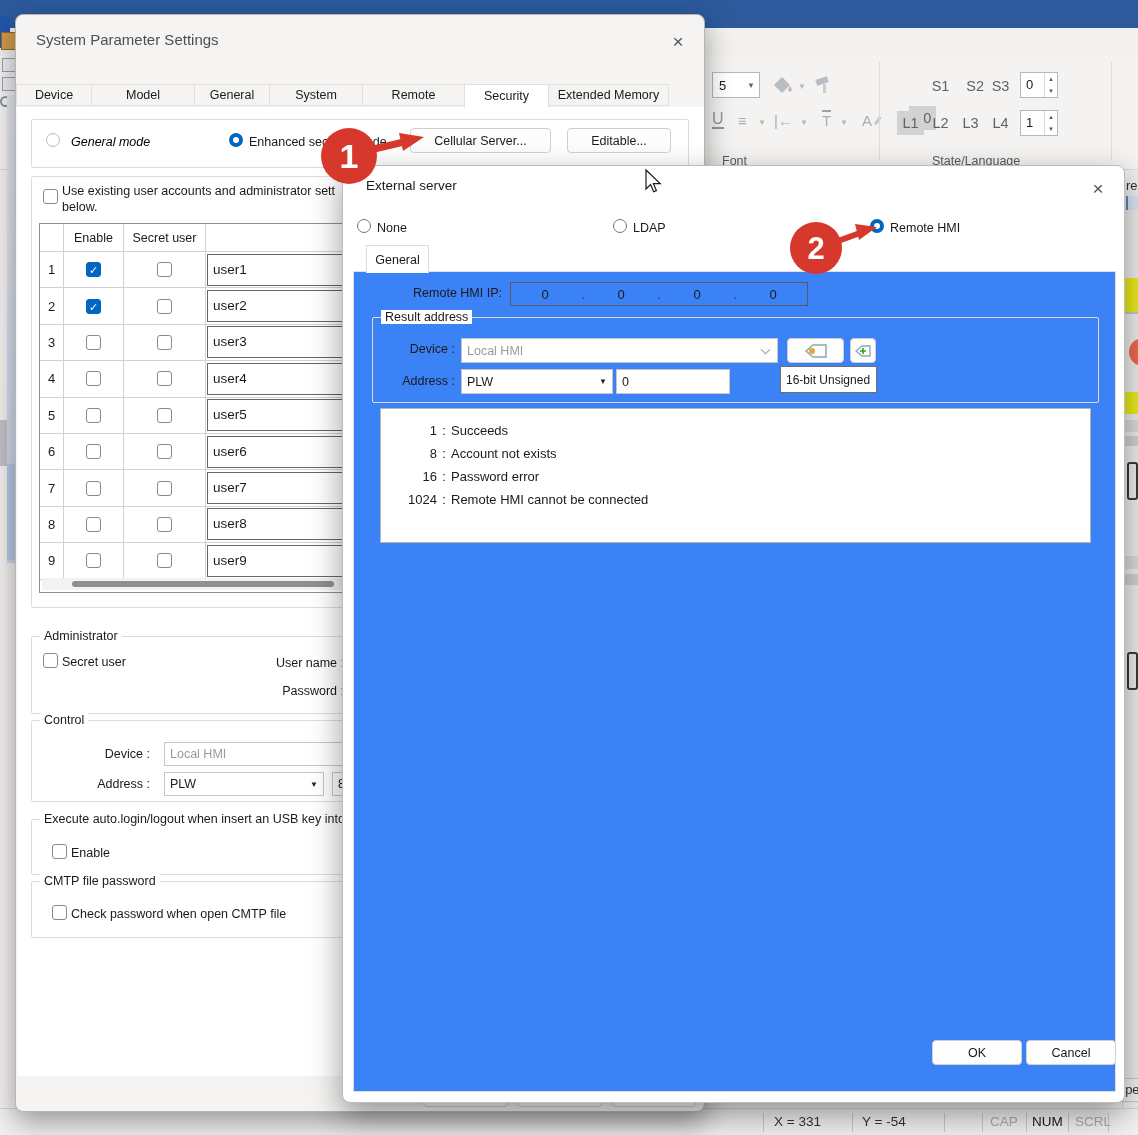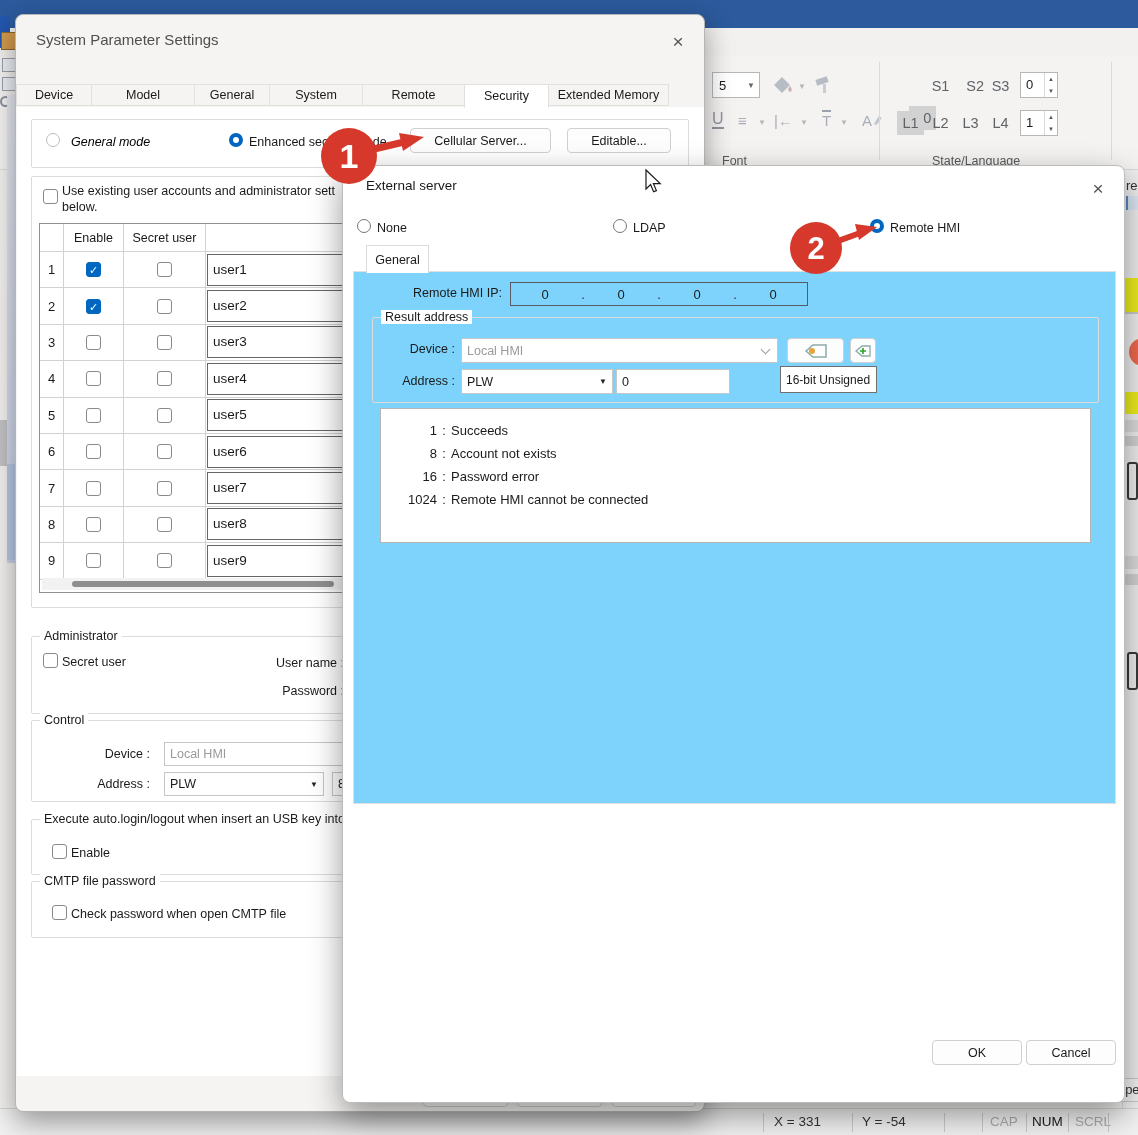--- a/index.html
+++ b/index.html
@@ -70,21 +70,21 @@
   .uname{border:1px solid #666;height:32px;line-height:30px;flex:1;margin:0 1px;padding-left:5px;font-size:13.5px;background:#fff;}
   .hscroll{position:absolute;left:2px;right:2px;bottom:2px;height:12px;background:#f2f2f2;}
   .hthumb{position:absolute;left:30px;top:3px;width:262px;height:6px;background:#8f8f8f;border-radius:3px;}
 
   
   .ext{position:absolute;left:342px;top:165px;width:783px;height:938px;background:#fff;
        border:1px solid #bcbcbc;border-radius:8px;box-shadow:0 12px 32px rgba(0,0,0,.40);z-index:20;overflow:hidden;}
   .ext-title{position:absolute;left:23px;top:12px;font-size:13.5px;color:#1a1a1a;}
   .ext-tab{position:absolute;left:23px;top:79px;width:63px;height:28px;background:#fff;border:1px solid #dcdcdc;border-bottom:none;
            display:flex;align-items:center;justify-content:center;z-index:2;}
-  .ext-panel{position:absolute;left:10px;top:105px;width:763px;height:533px;border:1px solid #e0e0e0;background:#7dd3fc;}
+  .ext-panel{position:absolute;left:10px;top:105px;width:763px;height:821px;border:1px solid #e0e0e0;background:#3b82f6;}
   .ipbox{position:absolute;left:156px;top:10px;width:298px;height:24px;border:1px solid #565b66;display:flex;align-items:center;}
   .ipbox span{flex:1;text-align:center;font-size:13px;}
   .ipbox .dot{flex:0 0 8px;color:#333;}
   .infobox{position:absolute;left:26px;top:136px;width:711px;height:135px;border:1px solid #b5b5b5;background:#fff;
            padding:10px 0 0 12px;font-size:13px;}
   .inforow{display:flex;line-height:23px;}
   .inforow .code{width:44px;text-align:right;}
   .inforow .colon{width:14px;text-align:center;}
 
   

